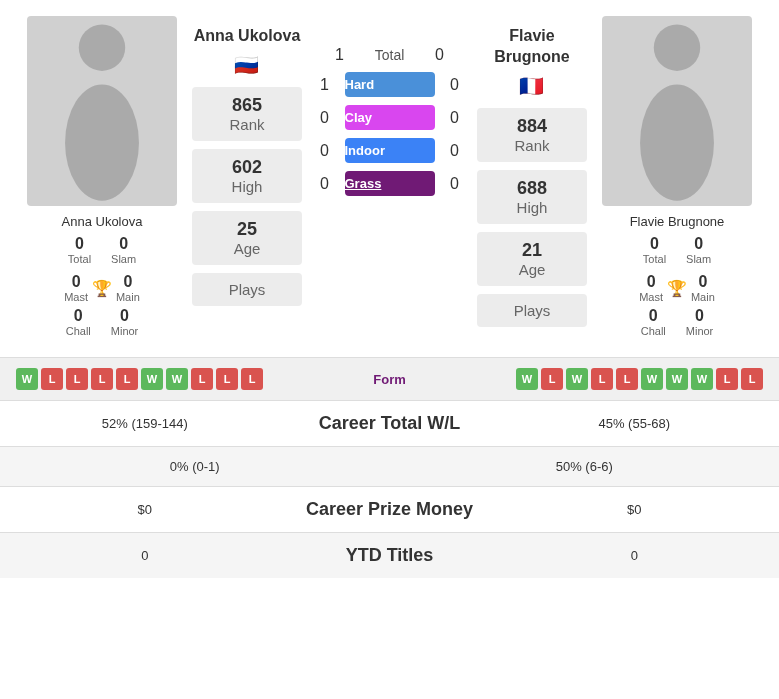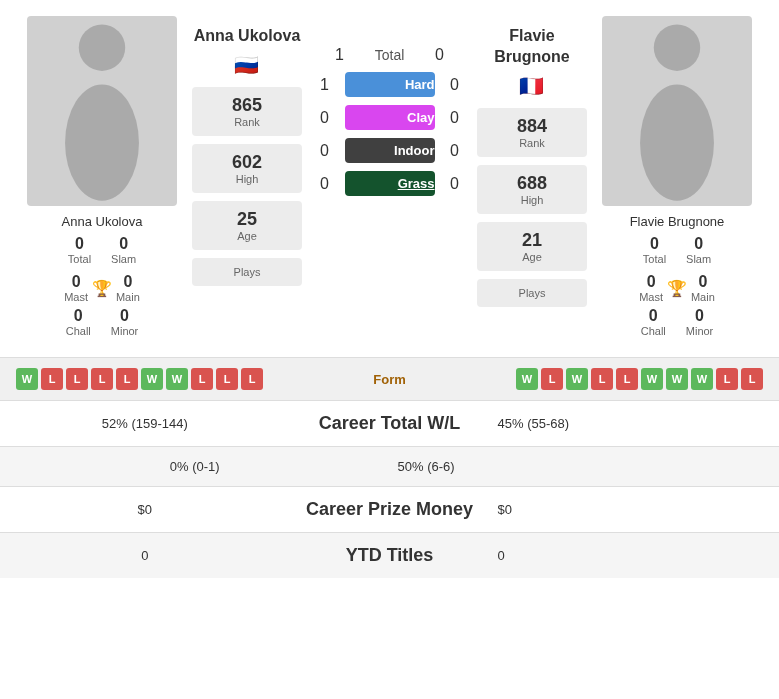--- a/index.html
+++ b/index.html
@@ -121,21 +121,21 @@
       margin-bottom: 8px;
     }
 
     .stat-box .big-num {
       font-size: 18px;
       font-weight: bold;
       color: #333;
     }
 
     .stat-box .box-label {
-      font-size: 11px;
+      font-size: 15px;
       color: #666;
     }
 
     
     .center-column {
       flex: 1;
       display: flex;
       flex-direction: column;
       align-items: center;
       justify-content: flex-start;
@@ -185,28 +185,28 @@
     }
 
     .surface-btn {
       border: none;
       border-radius: 4px;
       color: #fff;
       font-size: 13px;
       font-weight: bold;
       padding: 5px 0;
       width: 90px;
-      text-align: right;
+      text-align: left;
       cursor: pointer;
     }
 
     .surface-hard { background: #4a90d9; }
     .surface-clay { background: #d946ef; }
-    .surface-indoor { background: #404040; }
-    .surface-grass { background: #14532d; text-decoration: underline; }
+    .surface-indoor { background: #3b82f6; }
+    .surface-grass { background: #701a75; text-decoration: underline; }
 
     
     .right-panel {
       flex: 0 0 110px;
       display: flex;
       flex-direction: column;
       align-items: center;
       justify-content: flex-start;
       padding-top: 10px;
     }
@@ -237,21 +237,21 @@
       font-size: 11px;
       font-weight: bold;
       color: #fff;
     }
 
     .badge-w { background: #5cb85c; }
     .badge-l { background: #d9534f; }
 
     .form-label {
       font-size: 13px;
-      color: #a16207;
+      color: #701a75;
       font-weight: bold;
     }
 
     
     .stats-table {
       width: 100%;
     }
 
     .stats-row {
       display: flex;
@@ -279,21 +279,21 @@
       flex: 0 0 200px;
       text-align: center;
       padding: 12px 8px;
       font-size: 18px;
       color: #333;
       font-weight: bold;
     }
 
     .stats-cell-right {
       flex: 1;
-      text-align: left;
+      text-align: center;
       padding: 12px 8px;
       font-size: 13px;
       color: #333;
     }
 
     
     .silhouette-svg {
       width: 100%;
       height: 100%;
     }

